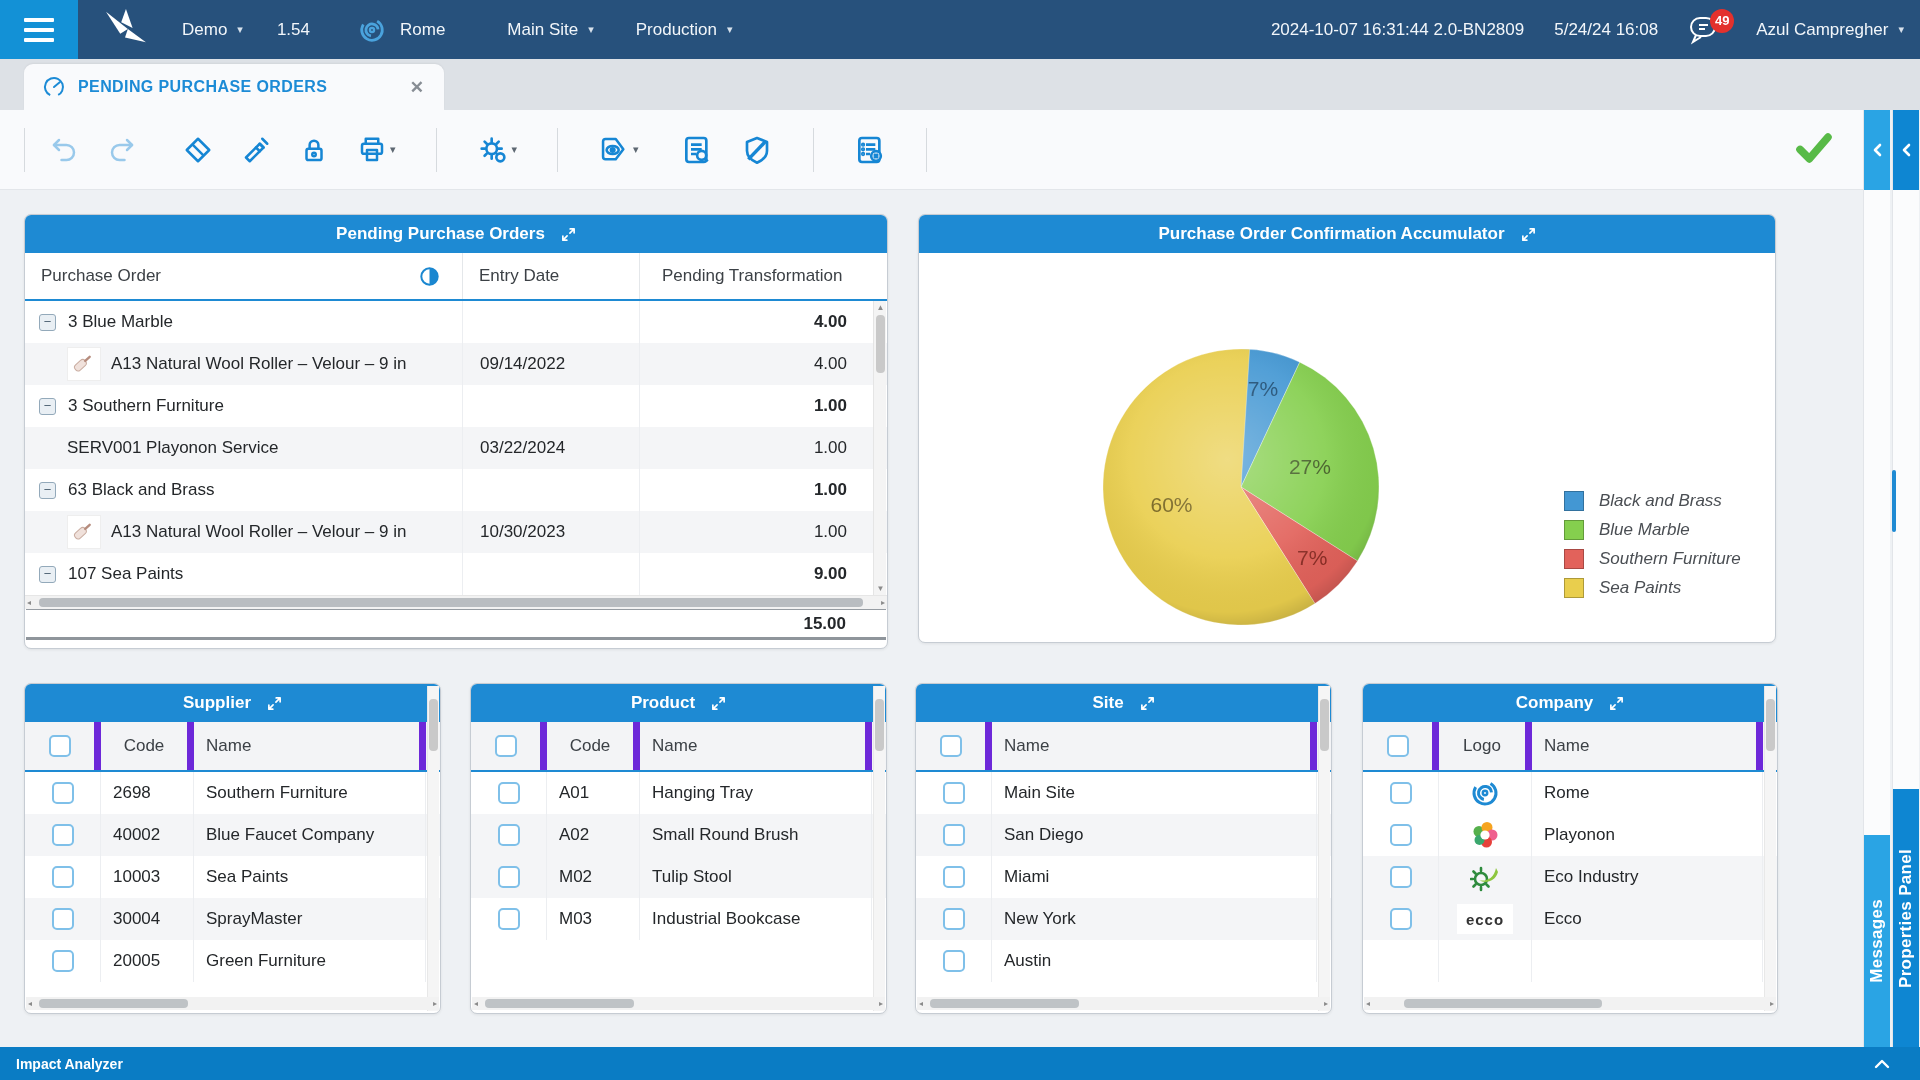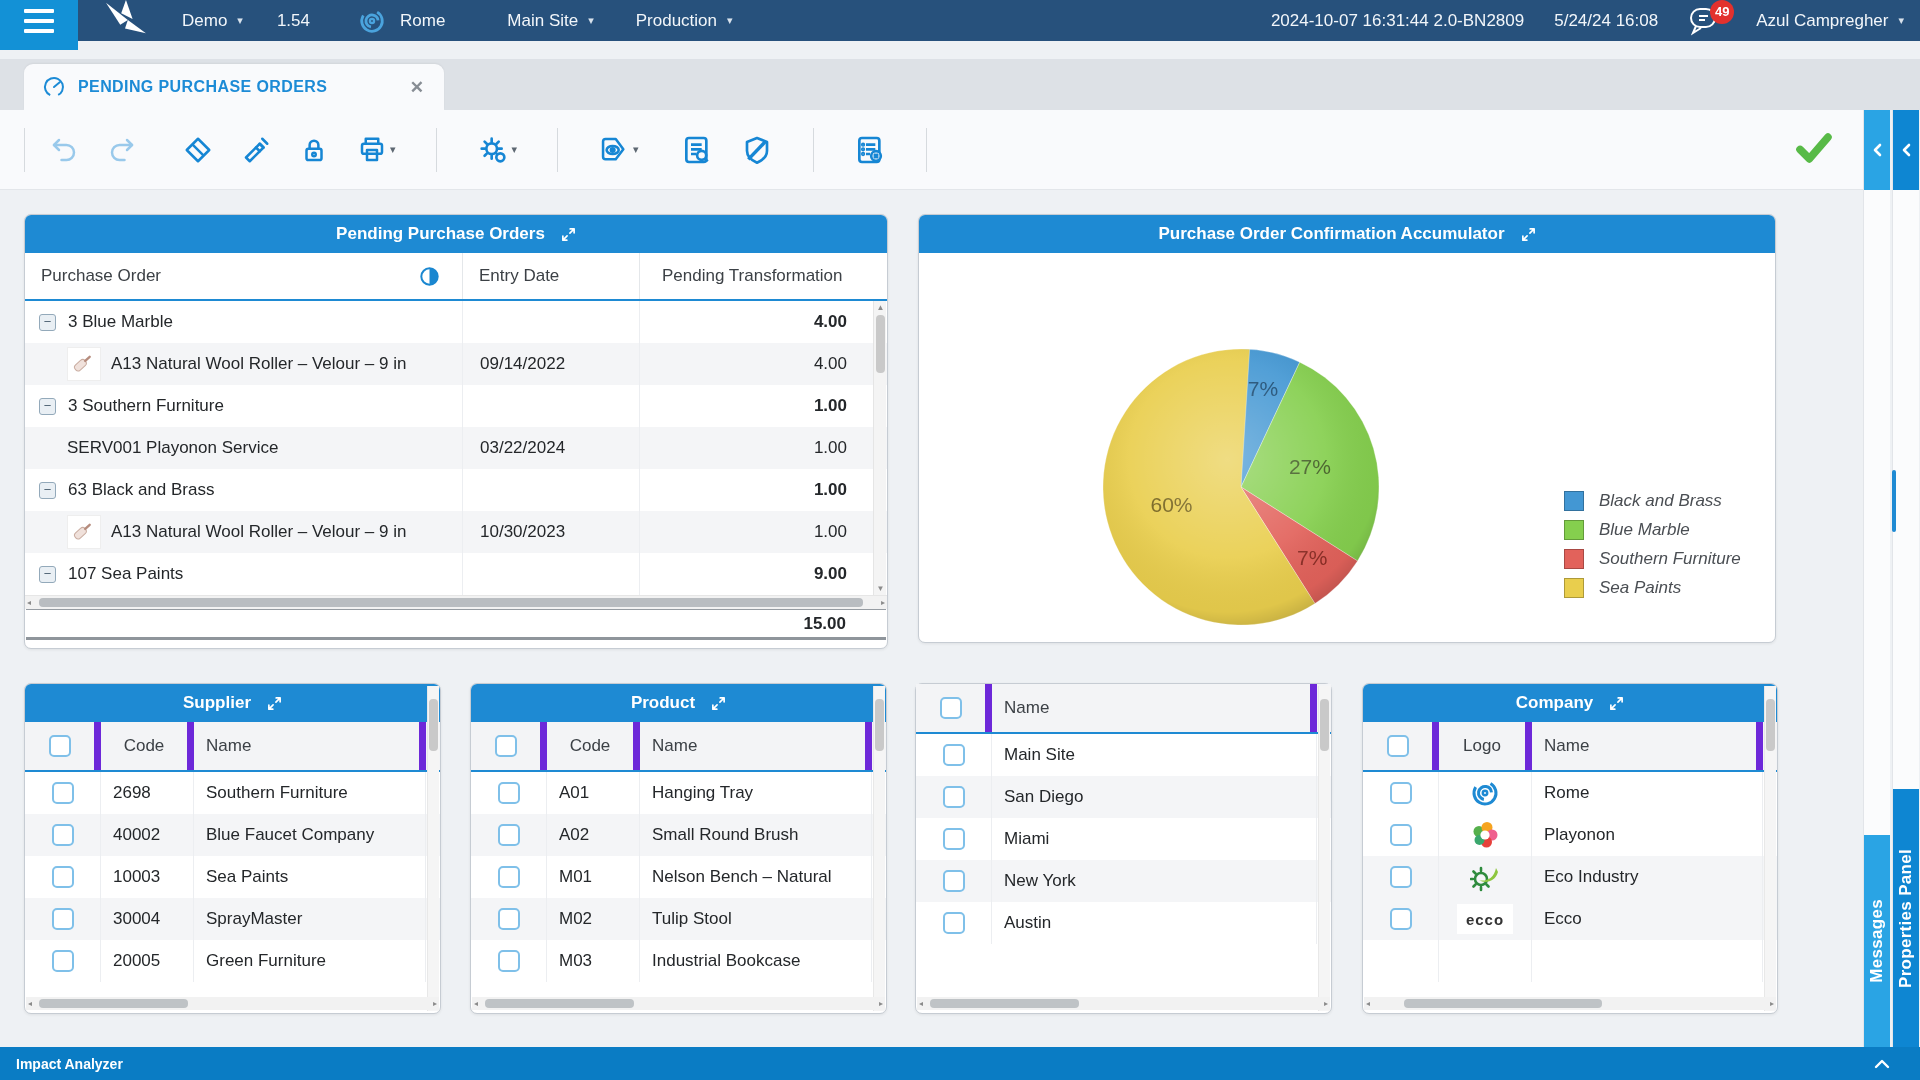--- a/index.html
+++ b/index.html
@@ -1,21 +1,21 @@
 <!DOCTYPE html>
 <html><head>
 <meta charset="utf-8">
 <style>
   html,body{margin:0;padding:0;background:#dfe3e8;}
   *{box-sizing:border-box;}
   .screen{position:relative;width:1920px;height:1080px;overflow:hidden;
     font-family:"Liberation Sans",sans-serif;background:#eef1f4;color:#24272a;}
 
   
-  .topbar{position:absolute;top:0;left:0;width:1920px;height:41px;background:#27517c;
+  .topbar{position:absolute;top:0;left:0;width:1920px;height:59px;background:#27517c;
     display:flex;align-items:center;color:#f2f6fa;font-size:17px;}
   .hamburger{width:78px;height:59px;background:#1391d6;display:flex;align-items:center;
     justify-content:center;flex-direction:column;gap:6px;cursor:pointer;border:none;}
   .hamburger span{display:block;width:30px;height:4px;background:#fff;border-radius:1px;}
   .tb-item{display:flex;align-items:center;gap:8px;margin-left:34px;white-space:nowrap;}
   .caret{font-size:11px;color:#d8e2ec;margin-left:2px;}
   .tb-right{margin-left:auto;display:flex;align-items:center;gap:30px;padding-right:16px;}
   .bird{margin-left:24px;}
   .badge-wrap{position:relative;width:36px;height:30px;}
   .badge{position:absolute;top:-6px;right:-10px;min-width:24px;height:24px;border-radius:12px;
@@ -568,28 +568,20 @@
           <div class="bcell last"></div>
         </div>
         <div class="brow cols-3 alt">
           <div class="bcell cbx">
             <span class="checkbox"></span>
           </div>
           <div class="bcell">A02</div>
           <div class="bcell">Small Round Brush</div>
           <div class="bcell last"></div>
         </div>
-        <div class="brow cols-3">
-          <div class="bcell cbx">
-            <span class="checkbox"></span>
-          </div>
-          <div class="bcell">M01</div>
-          <div class="bcell">Nelson Bench – Natural</div>
-          <div class="bcell last"></div>
-        </div>
         <div class="brow cols-3 alt">
           <div class="bcell cbx">
             <span class="checkbox"></span>
           </div>
           <div class="bcell">M02</div>
           <div class="bcell">Tulip Stool</div>
           <div class="bcell last"></div>
         </div>
         <div class="brow cols-3">
           <div class="bcell cbx">
@@ -604,20 +596,28 @@
         <div class="thumbv"></div>
       </div>
     <div class="bt-hscroll">
         <span class="hsl">◂</span>
         <div class="thumbh"></div>
         <span class="hsr">▸</span>
       </div>
   </section>
 
   <section class="panel btable" id="panel-site">
+    <div class="panel-header">
+        <span>Site</span>
+      <span class="expand-ic">
+          <svg width="15" height="15" viewBox="0 0 16 16" fill="none" stroke="#fff" stroke-width="1.8" stroke-linecap="round">
+            <path d="M9.5 6.5 L14 2 M14 2 h-4.2 M14 2 v4.2 M6.5 9.5 L2 14 M2 14 h4.2 M2 14 v-4.2"></path>
+          </svg>
+        </span>
+      </div>
     <div class="bt-colhead cols-2">
       <div class="bcell hdr cbx">
           <span class="checkbox"></span>
         </div>
       <div class="bcell hdr">
           <span>Name</span>
         </div>
       <div class="bcell hdr last"></div>
     </div>
     <div class="bt-rows">

